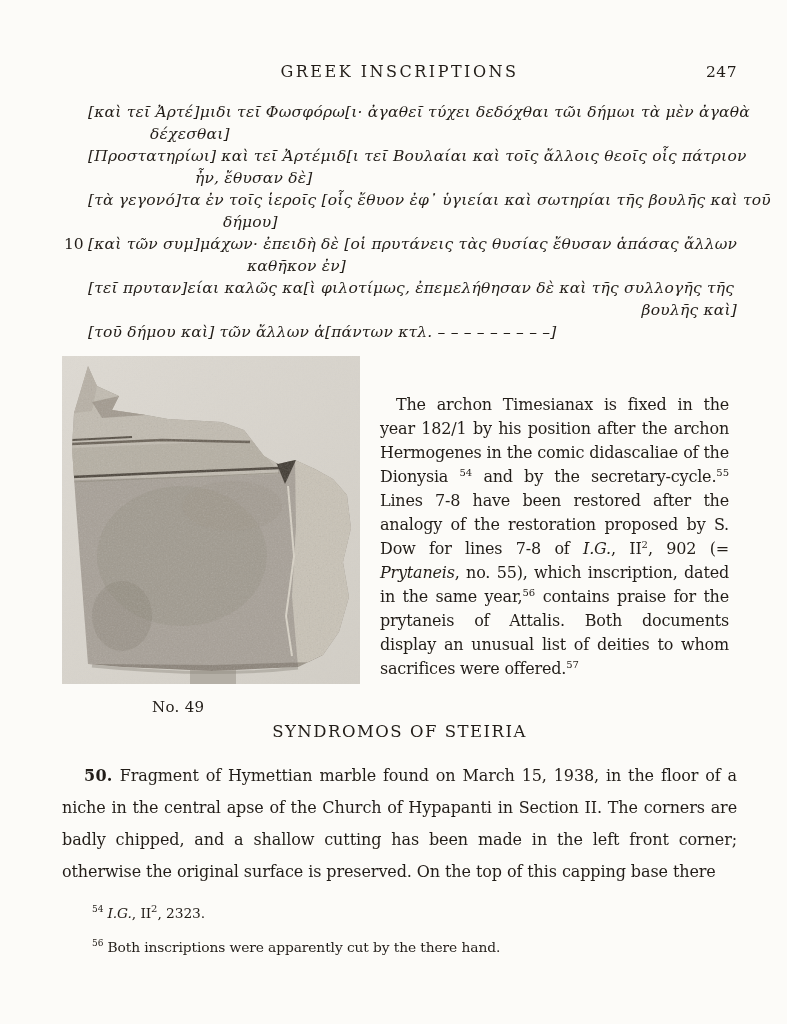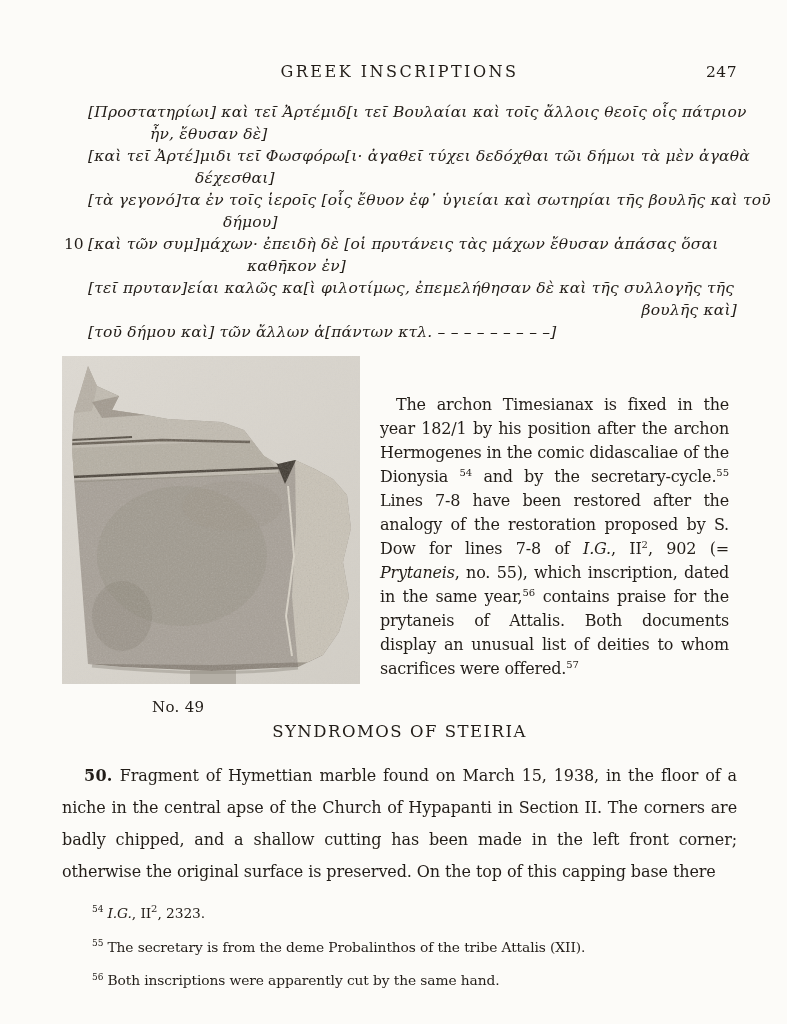--- a/index.html
+++ b/index.html
@@ -76,39 +76,39 @@
 <div class="page">
 
   <header class="running-head">
     <span class="rh-title">GREEK INSCRIPTIONS</span>
     <span class="rh-page-num">247</span>
   </header>
 
   <section class="greek-block" id="greek-host">
     <div class="greek-line">
       <span class="line-no"></span>
-      <div class="g-main">[Προστατηρίωι] καὶ τεῖ Ἀρτέμιδ[ι τεῖ Βουλαίαι καὶ τοῖς ἄλλοις θεοῖς οἷς πάτριον</div>
-      <div class="g-cont">ἦν, ἔθυσαν δὲ]</div>
+      <div class="g-main">[καὶ τεῖ Ἀρτέ]μιδι τεῖ Φωσφόρω[ι· ἀγαθεῖ τύχει δεδόχθαι τῶι δήμωι τὰ μὲν ἀγαθὰ</div>
+      <div class="g-cont">δέχεσθαι]</div>
     </div>
 
     <div class="greek-line">
       <span class="line-no"></span>
-      <div class="g-main">[καὶ τεῖ Ἀρτέ]μιδι τεῖ Φωσφόρω[ι· ἀγαθεῖ τύχει δεδόχθαι τῶι δήμωι τὰ μὲν ἀγαθὰ</div>
-      <div class="g-cont">δέχεσθαι]</div>
+      <div class="g-main">[Προστατηρίωι] καὶ τεῖ Ἀρτέμιδ[ι τεῖ Βουλαίαι καὶ τοῖς ἄλλοις θεοῖς οἷς πάτριον</div>
+      <div class="g-cont">ἦν, ἔθυσαν δὲ]</div>
     </div>
 
     <div class="greek-line">
       <span class="line-no"></span>
       <div class="g-main">[τὰ γεγονό]τα ἐν τοῖς ἱεροῖς [οἷς ἔθυον ἐφ᾽ ὑγιείαι καὶ σωτηρίαι τῆς βουλῆς καὶ τοῦ</div>
       <div class="g-cont">δήμου]</div>
     </div>
 
     <div class="greek-line">
       <span class="line-no">10</span>
-      <div class="g-main">[καὶ τῶν συμ]μάχων· ἐπειδὴ δὲ [οἱ πρυτάνεις τὰς μάχων ἔθυσαν ἁπάσας ὅσαι</div>
+      <div class="g-main">[καὶ τῶν συμ]μάχων· ἐπειδὴ δὲ [οἱ πρυτάνεις τὰς θυσίας ἔθυσαν ἁπάσας ἄλλων</div>
       <div class="g-cont">καθῆκον ἐν]</div>
     </div>
 
     <div class="greek-line">
       <span class="line-no"></span>
       <div class="g-main">[τεῖ πρυταν]είαι καλῶς κα[ὶ φιλοτίμως, ἐπεμελήθησαν δὲ καὶ τῆς συλλογῆς τῆς</div>
       <div class="g-cont">βουλῆς καὶ]</div>
     </div>
 
     <div class="greek-line">
@@ -168,19 +168,18 @@
     <div class="commentary"><span class="first-indent"></span>The archon Timesianax is fixed in the year 182/1 by his position after the archon Hermogenes in the comic didascaliae of the Dionysia <sup>54</sup> and by the secretary-cycle.<sup>55</sup>  Lines 7-8 have been restored after the analogy of the restoration proposed by S. Dow for lines 7-8 of <i>I.G.</i>, II<sup>2</sup>, 902 (= <i>Prytaneis</i>, no. 55), which inscription, dated in the same year,<sup>56</sup> contains praise for the prytaneis of Attalis.  Both documents display an unusual list of deities to whom sacrifices were offered.<sup>57</sup></div>
   </section>
 
   <h2 class="section-heading">SYNDROMOS OF STEIRIA</h2>
 
   <p class="catalog-para"><b>50.</b>  Fragment of Hymettian marble found on March 15, 1938, in the floor of a niche in the central apse of the Church of Hypapanti in Section II.  The corners are badly chipped, and a shallow cutting has been made in the left front corner; otherwise the original surface is preserved.  On the top of this capping base there</p>
 
   <section class="footnotes" id="footnotes-host">
     <p class="footnote"><sup class="fn-marker">54</sup><span class="fn-text"><i>I.G.</i>, II<sup>2</sup>, 2323.</span></p>
 
-    <p class="footnote"><sup class="fn-marker">55</sup><span class="fn-text">The secretary is from the deme Probalinthos of the tribe Attalis (XII).</span></p>
 
-    <p class="footnote"><sup class="fn-marker">56</sup><span class="fn-text">Both inscriptions were apparently cut by the same hand.</span></p>
+    <p class="footnote"><sup class="fn-marker">56</sup><span class="fn-text">Both inscriptions were apparently cut by the there hand.</span></p>
 
   </section>
 
 </div>
 
 </body></html>

